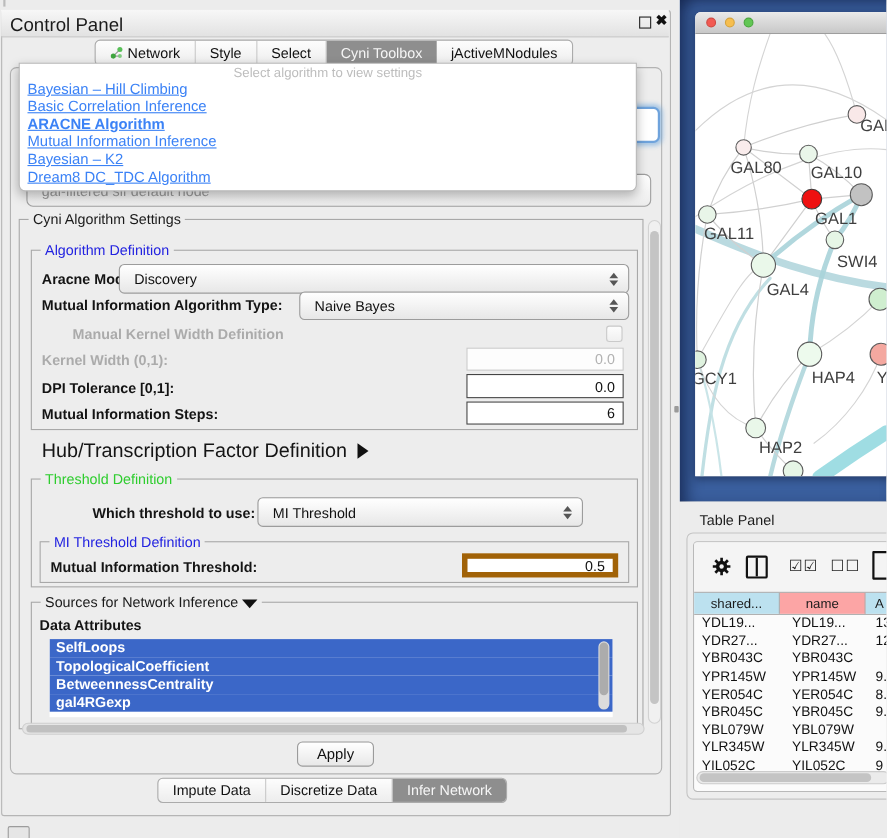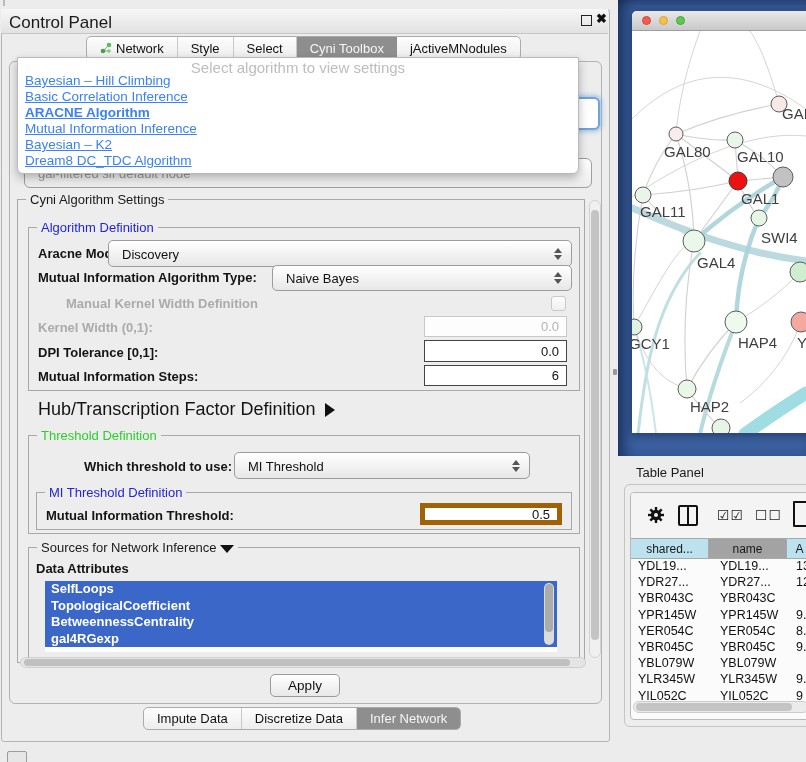--- a/index.html
+++ b/index.html
@@ -82,21 +82,21 @@
   .apply-btn{left:270px;top:674px;width:68px;height:21px;border:1px solid #9B9B9B;border-radius:5px;
              background:linear-gradient(#FFFFFF,#E8E8E8);font-size:13.5px;color:#111;
              display:flex;align-items:center;justify-content:center;}
 
   .bottom-tabgroup{left:143px;top:707px;height:21px;display:flex;border:1px solid #ABABAB;border-radius:5px;
                    overflow:hidden;background:linear-gradient(#FDFDFD,#EDEDED);z-index:1;}
 
   
   .popup{left:17px;top:57px;width:560px;height:115px;background:#FFF;border:1px solid #B9B9B9;
          border-radius:0 0 6px 6px;box-shadow:0 4px 10px rgba(0,0,0,.28);z-index:40;}
-  .popup-ph{position:absolute;left:0;top:1px;width:100%;text-align:center;font-size:15px;color:#BDBDBD;}
+  .popup-ph{position:absolute;left:0;top:1px;width:100%;text-align:center;font-size:12px;color:#BDBDBD;}
   .plist{position:absolute;left:0;top:15px;width:100%;}
   .pitem{height:16px;line-height:16px;font-size:13.5px;color:#3b82f6;padding-left:7px;text-decoration:underline;}
   .pitem.b{font-weight:bold;}
 
   
   .desktop-blue{left:618px;top:0;width:188px;height:456px;background:#3A5F9E;
                 box-shadow:inset 12px 0 14px -6px rgba(5,15,45,.55), inset 0 10px 12px -6px rgba(5,15,45,.35);}
   .net-window{left:632px;top:11px;width:180px;height:422px;border-radius:5px 5px 0 0;overflow:hidden;
               background:#FFF;box-shadow:0 2px 8px rgba(0,0,20,.4);}
   .net-titlebar{position:absolute;left:0;top:0;width:100%;height:19px;
@@ -115,21 +115,21 @@
   .tp-outer{left:624px;top:484px;width:190px;height:241px;background:#EDEDED;border:1px solid #C4C4C4;border-radius:6px;}
   .tp-inner{left:630px;top:492px;width:182px;height:226px;background:#FBFBFB;border:1px solid #B9B9B9;border-radius:4px;overflow:hidden;}
   .tp-toolbar{position:absolute;left:0;top:0;width:100%;height:45px;background:#F4F4F4;}
   .gear-ico{position:absolute;left:16px;top:13px;width:18px;height:18px;}
   .splitcol-ico{position:absolute;left:47px;top:12px;width:16px;height:17px;border:2px solid #111;border-radius:2px;}
   .splitcol-ico i{position:absolute;left:7px;top:0;width:2px;height:100%;background:#111;}
   .chkpair{position:absolute;top:14px;font-size:14px;color:#222;letter-spacing:1px;font-family:"DejaVu Sans",sans-serif;}
   .page-ico{position:absolute;left:162px;top:8px;width:14px;height:22px;border:2px solid #111;border-radius:1px;}
   .thead{position:absolute;left:0;top:45px;width:100%;height:19px;display:flex;border-top:1px solid #A9A9A9;border-bottom:1px solid #A9A9A9;}
   .th{box-sizing:border-box;border-right:1px solid #A9A9A9;font-size:12px;color:#1A1A1A;
-      display:flex;align-items:center;justify-content:center;background:#a3a3a3;overflow:hidden;}
+      display:flex;align-items:center;justify-content:center;background:#fca5a5;overflow:hidden;}
   .th.hl{background:#BCE1EF;}
   .tbody{position:absolute;left:0;top:65px;width:100%;}
   .trow{display:flex;height:16.2px;align-items:center;}
   .td{box-sizing:border-box;font-size:12.5px;color:#111;white-space:nowrap;overflow:hidden;}
   .c0{width:78px;padding-left:7px;}
   .c1{width:78px;padding-left:11px;}
   .c2{width:26px;padding-left:9px;}
   .tp-hscroll{position:absolute;left:2px;top:208px;width:176px;height:12px;background:#EBEBEB;border:1px solid #CCC;border-radius:6px;box-sizing:border-box;}
   .tp-hscroll i{position:absolute;left:2px;top:1px;width:156px;height:8px;background:#C4C4C4;border-radius:4px;}
 

